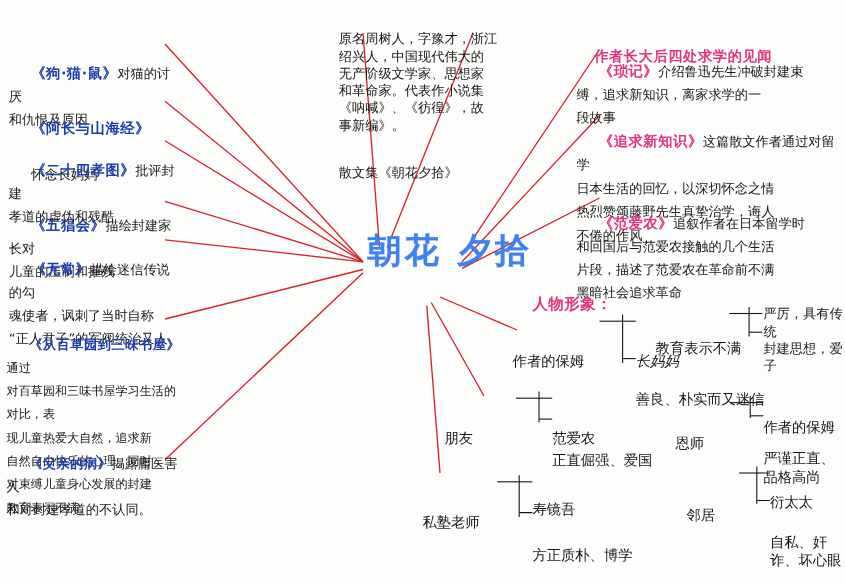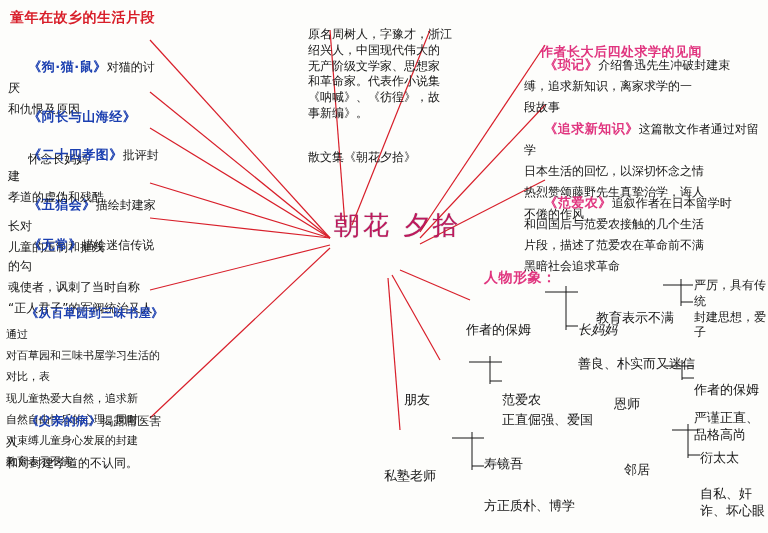--- a/index.html
+++ b/index.html
@@ -26,23 +26,23 @@
   .red{color:#d81f2a;}
   .pink{color:#e0357f;}
   .blue{color:#1b3fb0;}
   .black{color:#161616;}
   .hdr{
     font-weight:bold;
     letter-spacing:.5px;
   }
   .center-title{
     position:absolute;
-    color:#be185d;
-    font-size:26px;
-    font-weight:normal;
+    color:#3b82f6;
+    font-size:31px;
+    font-weight:bold;
     letter-spacing:3px;
     line-height:1.18;
     text-shadow:0 0 1px rgba(0,0,0,.35);
   }
   .s11{font-size:11px;}
   .s12{font-size:12px;}
   .s13{font-size:13px;margin-top:37px;}
   .s14{font-size:14px;}
 </style>
 </head>
@@ -99,21 +99,20 @@
       <path d="M472,438 L484,438"></path>
       <path d="M472,466 L484,466"></path>
 
       <path d="M672,430 L688,430"></path>
       <path d="M688,424 L688,458"></path>
       <path d="M688,430 L700,430"></path>
       <path d="M688,455 L700,455"></path>
     </g>
   </svg>
 
-  <div class="node red hdr s14" style="left:10px;top:8px;">童年在故乡的生活片段</div>
 
   <div class="node" style="left:8px;top:34px;width:150px;">
     <span class="blue s13 hdr">《狗·猫·鼠》</span><span class="black s12">对猫的讨厌
 和仇恨及原因</span>
   </div>
 
   <div class="node" style="left:8px;top:84px;width:150px;">
     <span class="blue s13 hdr">《阿长与山海经》</span><br>
     <span class="black s12">怀念长妈妈</span>
   </div>
@@ -141,21 +140,21 @@
 自然自由快乐的心理，同时
 对束缚儿童身心发展的封建
 教育表示不满。</span>
   </div>
 
   <div class="node" style="left:6px;top:388px;width:160px;">
     <span class="blue s12 hdr">《父亲的病》</span><span class="black s12">揭露庸医害人
 和对封建孝道的不认同。</span>
   </div>
 
-  <div class="node black s12" style="left:308px;top:28px;width:185px;font-family:Liberation Mono, monospace;">原名周树人，字豫才，浙江
+  <div class="node black s12" style="left:308px;top:28px;width:185px;">原名周树人，字豫才，浙江
 绍兴人，中国现代伟大的
 无产阶级文学家、思想家
 和革命家。代表作小说集
 《呐喊》、《彷徨》，故
 事新编》。</div>
   <div class="node black s12" style="left:308px;top:150px;width:200px;">散文集《朝花夕拾》</div>
 
   <div class="node pink hdr s13" style="left:540px;top:6px;">作者长大后四处求学的见闻</div>
 
   <div class="node" style="left:524px;top:32px;width:238px;">

